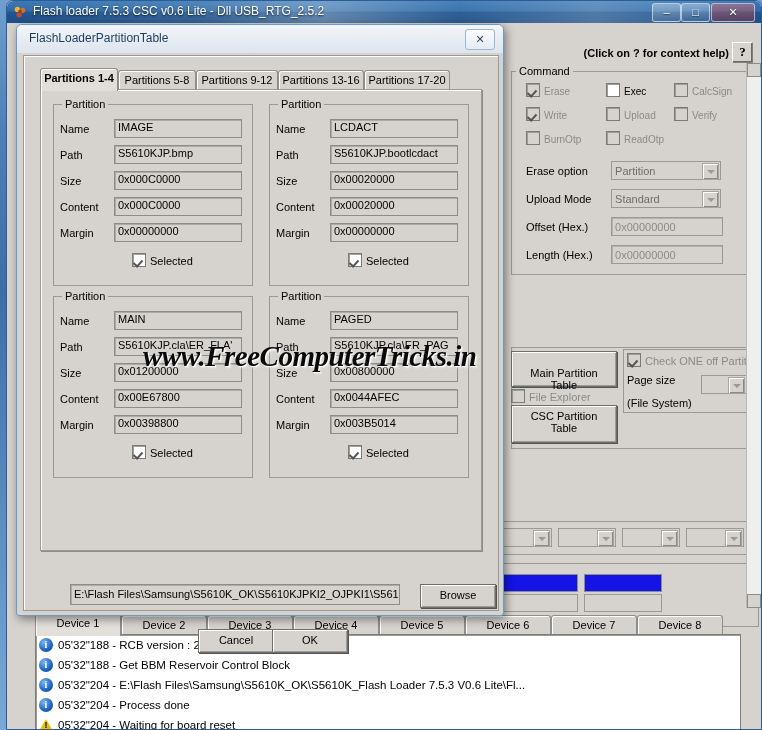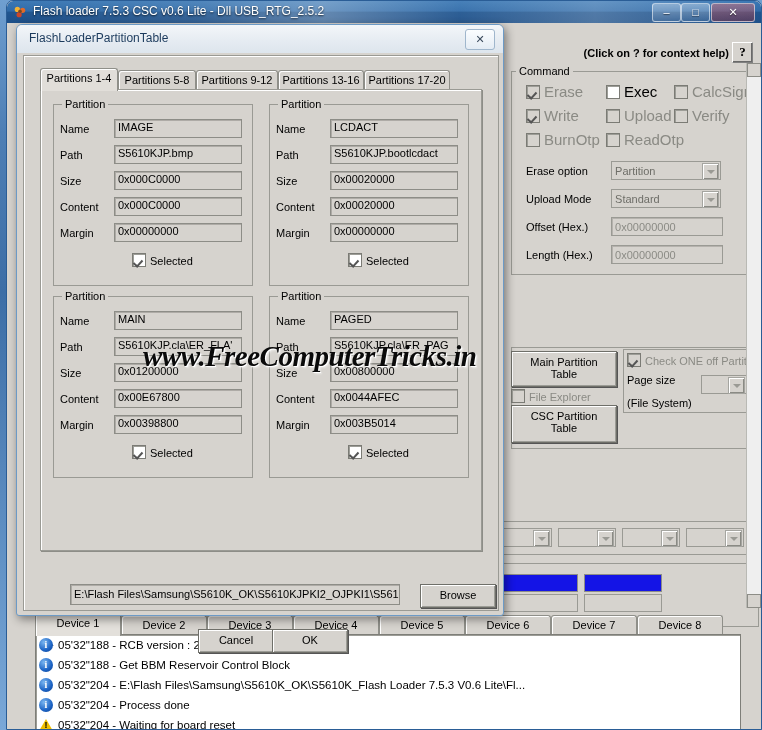--- a/index.html
+++ b/index.html
@@ -80,21 +80,21 @@
     border:1px solid #9a9a94;
     border-top:1px solid #9a9a94;
     margin:4px;padding:0;
     background:transparent;
   }
   fieldset.grp > legend{
     font-size:11px;padding:0 3px;margin-left:4px;color:#000;
   }
   
   #grp-command{left:2px;top:38px;width:246px;height:208px;}
-  .chkrow{position:absolute;font-size:15px;}
+  .chkrow{position:absolute;font-size:10px;}
   .chk{
     display:inline-block;width:12px;height:12px;
     border:1px solid #7b7b75;
     background:#fff;vertical-align:-2px;margin-right:4px;position:relative;
     box-shadow:inset 1px 1px 0 #9d9d97;
   }
   .chk.dis{background:#d6d3ce;}
   .chk.on:after{
     content:"";position:absolute;left:2px;top:4px;width:4px;height:7px;
     border:solid #555;border-width:0 2px 2px 0;transform:rotate(42deg);
@@ -381,21 +381,21 @@
         </div>
         <div class="fldrow" style="left:14px;top:168px;">
           <span class="fl" style="display:inline-block;width:82px;">Length (Hex.)</span>
           <span class="txtro" style="display:inline-block;line-height:16px;">0x00000000</span>
         </div>
       </fieldset>
 
 
       <fieldset class="grp" id="grp-partitions"></fieldset>
       <div class="btn95" id="btn-mainpart">
-        <div style="margin-top:4px">Main Partition</div>
+        <div style="margin-top:15px">Main Partition</div>
         <div>Table</div>
       </div>
       <div id="chk-fileexp">
         <span class="chk dis"></span><span class="lbl-dis">File Explorer</span>
       </div>
       <div class="btn95" id="btn-cscpart">
         <div style="margin-top:4px">CSC Partition</div>
         <div>Table</div>
       </div>
       <div id="subgrp-fs"></div>
@@ -479,21 +479,21 @@
 
 <div id="dialog">
   <div id="dlg-title">
     <div id="dlg-title-text">FlashLoaderPartitionTable</div>
     <div id="dlg-close">✕</div>
   </div>
 
   <div id="dlg-inner">
 
     <div id="tabstrip">
-      <div class="ptab sel" style="left:0px;width:76px;">Partitions 1-4</div>
+      <div class="ptab sel" style="left:0px;width:76px;font-weight:bold;">Partitions 1-4</div>
       <div class="ptab" style="left:78px;width:76px;">Partitions 5-8</div>
       <div class="ptab" style="left:156px;width:80px;">Partitions 9-12</div>
       <div class="ptab" style="left:238px;width:84px;">Partitions 13-16</div>
       <div class="ptab" style="left:324px;width:84px;">Partitions 17-20</div>
     </div>
 
     <div id="tabpage">
 
       <div class="pfs" style="left:12px;top:14px;">
         <span class="lg">Partition</span>

